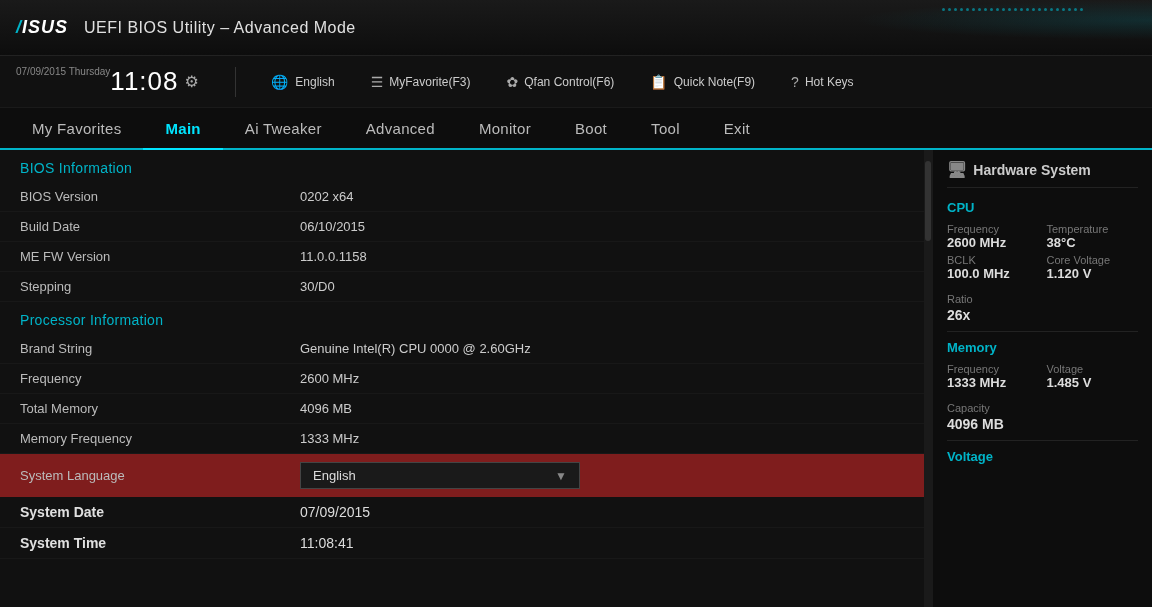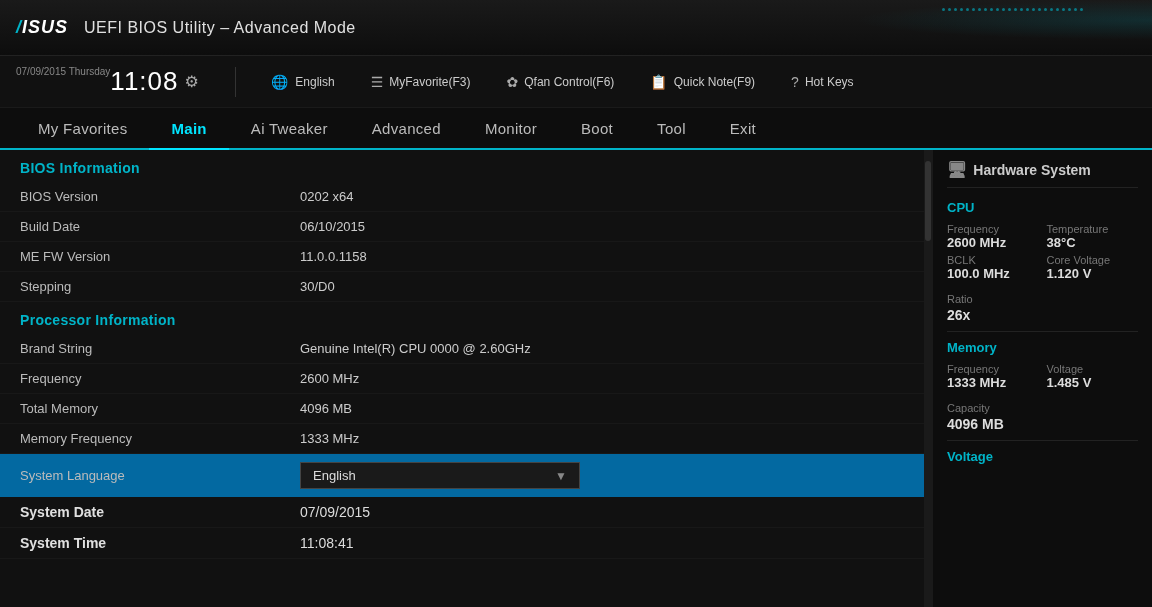--- a/index.html
+++ b/index.html
@@ -131,21 +131,21 @@
       color: #aaa;
       font-size: 14px;
     }
 
     
     .nav-tabs {
       background: #0d0d0d;
       height: 42px;
       display: flex;
       align-items: stretch;
-      padding: 0 16px;
+      padding: 0 10px;
       border-bottom: 2px solid #00b4c8;
     }
     .nav-tab {
       padding: 0 22px;
       display: flex;
       align-items: center;
       font-size: 15px;
       color: #bbb;
       cursor: pointer;
       position: relative;
@@ -185,21 +185,21 @@
       background: #1a1a1a;
     }
     .content-area::-webkit-scrollbar-thumb {
       background: #333;
     }
 
     
     .section-header {
       color: #00b4c8;
       font-size: 14px;
-      font-weight: 700;
+      font-weight: 400;
       padding: 10px 20px 6px 20px;
       letter-spacing: 0.3px;
     }
 
     
     .info-row {
       display: flex;
       align-items: center;
       padding: 7px 20px;
       font-size: 13px;
@@ -214,21 +214,21 @@
       color: #ccc;
     }
 
     
     .lang-row {
       display: flex;
       align-items: center;
       padding: 8px 20px;
       font-size: 13px;
       color: #bbb;
-      background: #0369a1;
+      background: #7f1d1d;
     }
     .lang-row .label {
       width: 280px;
     }
     .lang-select {
       display: flex;
       align-items: center;
       justify-content: space-between;
       background: #1a1a1a;
       border: 1px solid #444;

